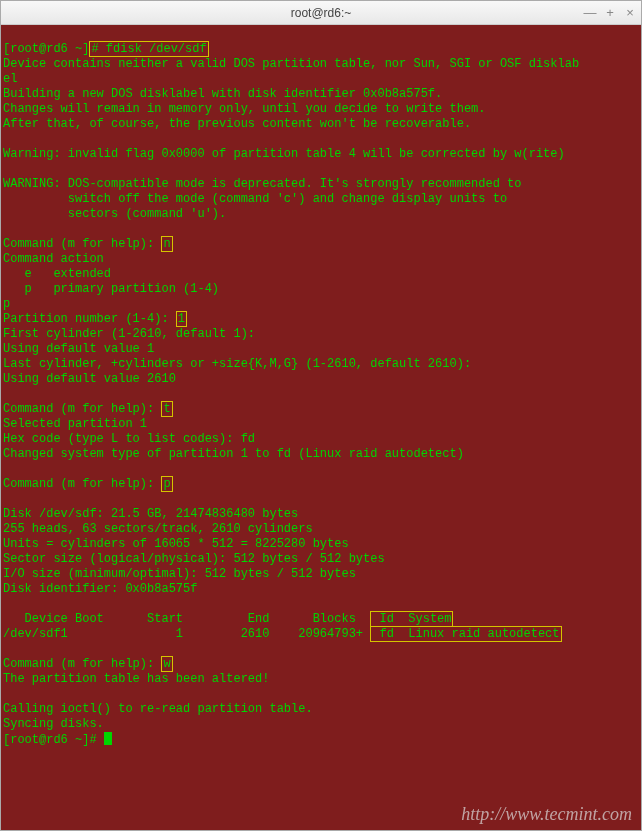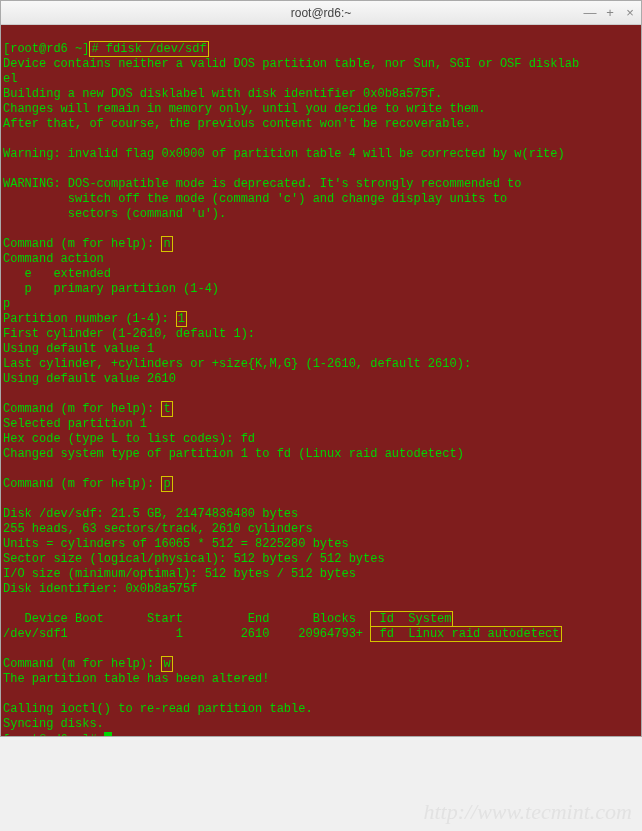--- a/index.html
+++ b/index.html
@@ -5,21 +5,21 @@
   * { margin: 0; padding: 0; box-sizing: border-box; }
   body {
     font-family: Arial, sans-serif;
     background: #f0f0f0;
     width: 642px;
     height: 831px;
     overflow: hidden;
   }
   .window {
     width: 642px;
-    height: 737px;
+    height: 831px;
     background: #fff;
     border: 1px solid #aaa;
     display: flex;
     flex-direction: column;
   }
   .titlebar {
     height: 24px;
     background: linear-gradient(#f8f8f8, #e8e8e8);
     border-bottom: 1px solid #ccc;
     display: flex;
@@ -63,21 +63,21 @@
     height: 13px;
     background: #00d400;
     vertical-align: -2px;
   }
   .watermark {
     position: absolute;
     bottom: 6px;
     right: 10px;
     font-family: Georgia, serif;
     font-style: italic;
-    font-size: 22px;
+    font-size: 18px;
     color: rgba(220,220,220,0.7);
     pointer-events: none;
   }
 </style>
 </head>
 <body>
 
 <div class="window">
   <div class="titlebar">
     <span>root@rd6:~</span>

